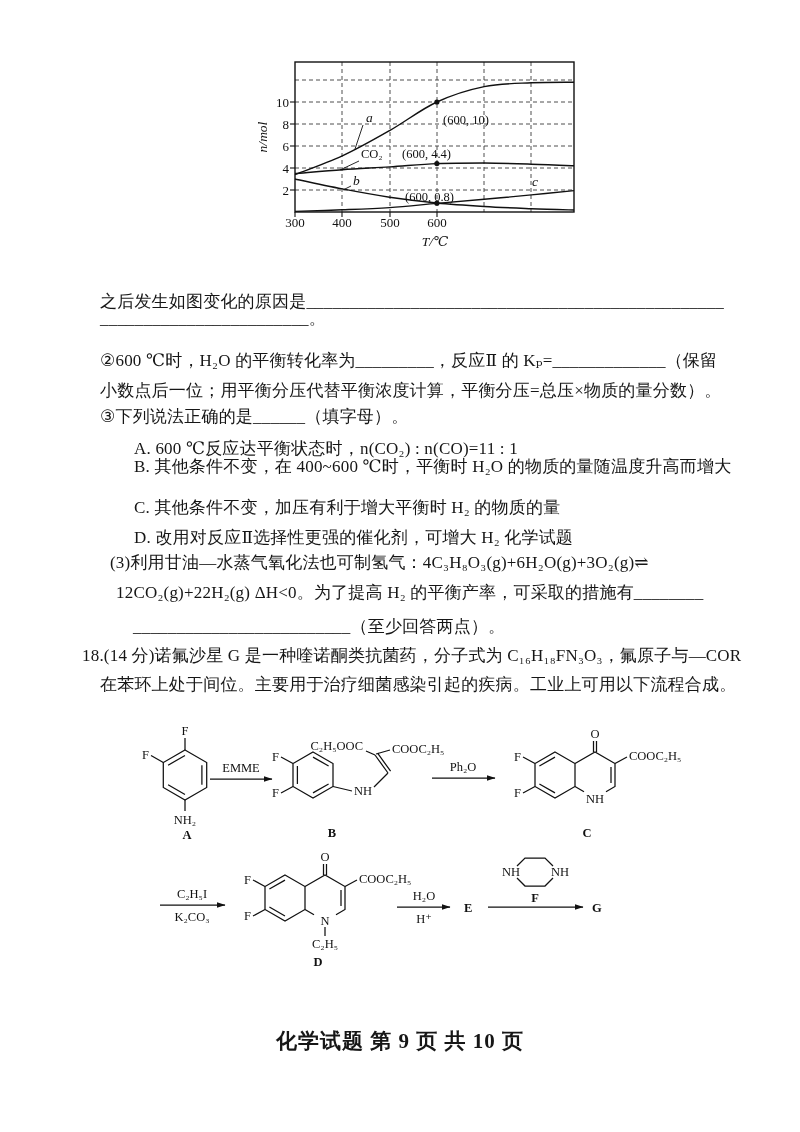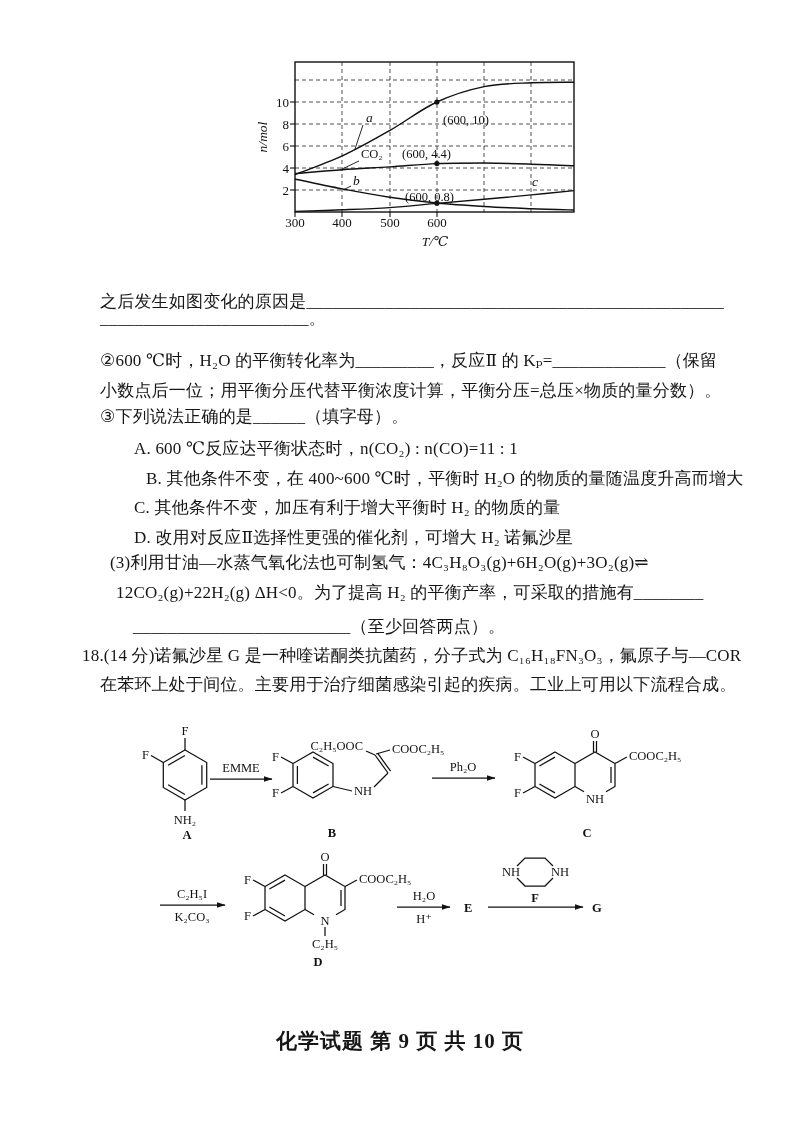--- a/index.html
+++ b/index.html
@@ -94,23 +94,23 @@
   </svg>
 
   <div class="tline" style="left:100px;top:291px;">之后发生如图变化的原因是________________________________________________</div>
   <div class="tline" style="left:100px;top:308px;">________________________。</div>
 
   <div class="tline" style="left:100px;top:350px;">②600 ℃时，H₂O 的平衡转化率为_________，反应Ⅱ 的 Kₚ=_____________（保留</div>
   <div class="tline" style="left:100px;top:380px;">小数点后一位；用平衡分压代替平衡浓度计算，平衡分压=总压×物质的量分数）。</div>
   <div class="tline" style="left:100px;top:406px;">③下列说法正确的是______（填字母）。</div>
 
   <div class="tline" style="left:134px;top:438px;">A. 600 ℃反应达平衡状态时，n(CO₂) : n(CO)=11 : 1</div>
-  <div class="tline" style="left:134px;top:468px;margin-left:12px;">B. 其他条件不变，在 400~600 ℃时，平衡时 H₂O 的物质的量随温度升高而增大</div>
+  <div class="tline" style="left:134px;top:456px;">B. 其他条件不变，在 400~600 ℃时，平衡时 H₂O 的物质的量随温度升高而增大</div>
   <div class="tline" style="left:134px;top:497px;">C. 其他条件不变，加压有利于增大平衡时 H₂ 的物质的量</div>
-  <div class="tline" style="left:134px;top:527px;">D. 改用对反应Ⅱ选择性更强的催化剂，可增大 H₂ 诺氟沙星</div>
+  <div class="tline" style="left:134px;top:527px;">D. 改用对反应Ⅱ选择性更强的催化剂，可增大 H₂ 化学试题</div>
 
   <div class="tline" style="left:110px;top:552px;">(3)利用甘油—水蒸气氧化法也可制氢气：4C₃H₈O₃(g)+6H₂O(g)+3O₂(g)⇌</div>
   <div class="tline" style="left:116px;top:582px;">12CO₂(g)+22H₂(g)  ΔH&lt;0。为了提高 H₂ 的平衡产率，可采取的措施有________</div>
   <div class="tline" style="left:133px;top:616px;">_________________________（至少回答两点）。</div>
 
   <div class="tline" style="left:82px;top:645px;">18.(14 分)诺氟沙星 G 是一种喹诺酮类抗菌药，分子式为 C₁₆H₁₈FN₃O₃，氟原子与—COR</div>
   <div class="tline" style="left:100px;top:674px;">在苯环上处于间位。主要用于治疗细菌感染引起的疾病。工业上可用以下流程合成。</div>
 
   <svg class="scheme-svg" width="700" height="255" viewBox="0 0 700 255">
     <defs>

